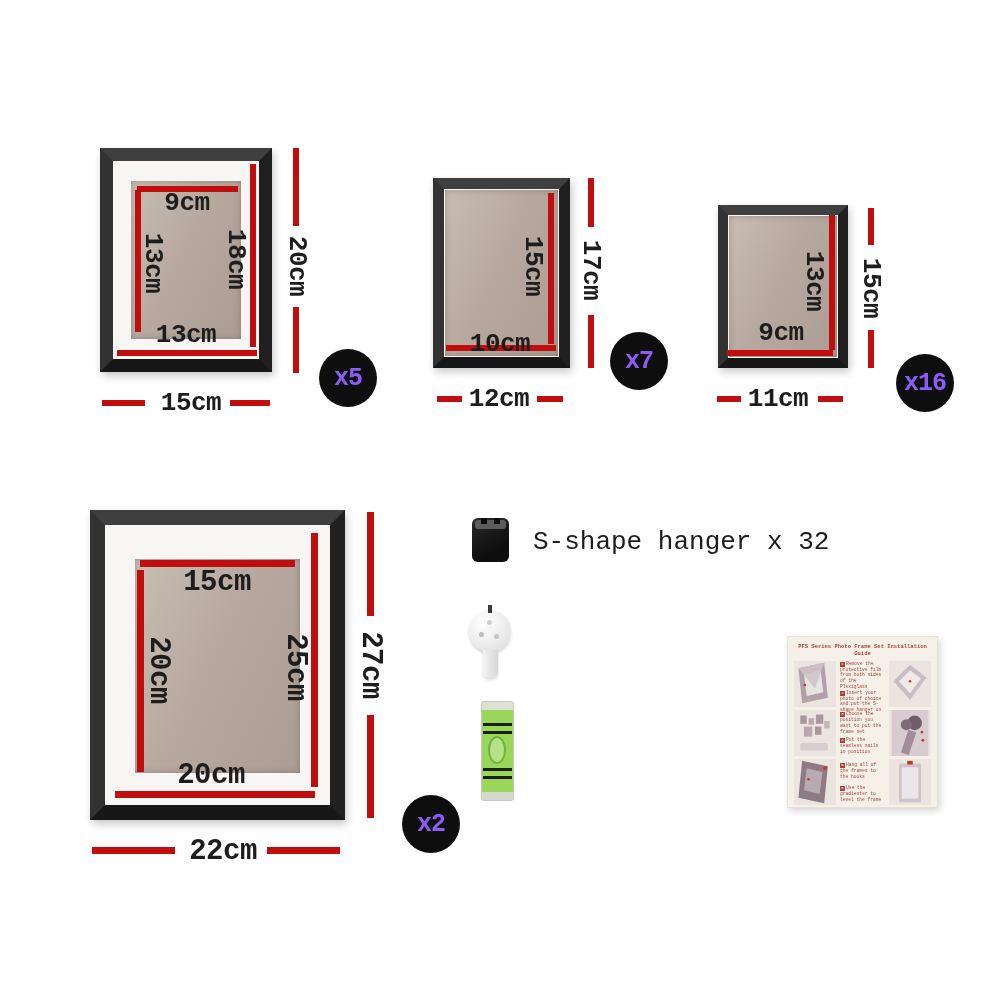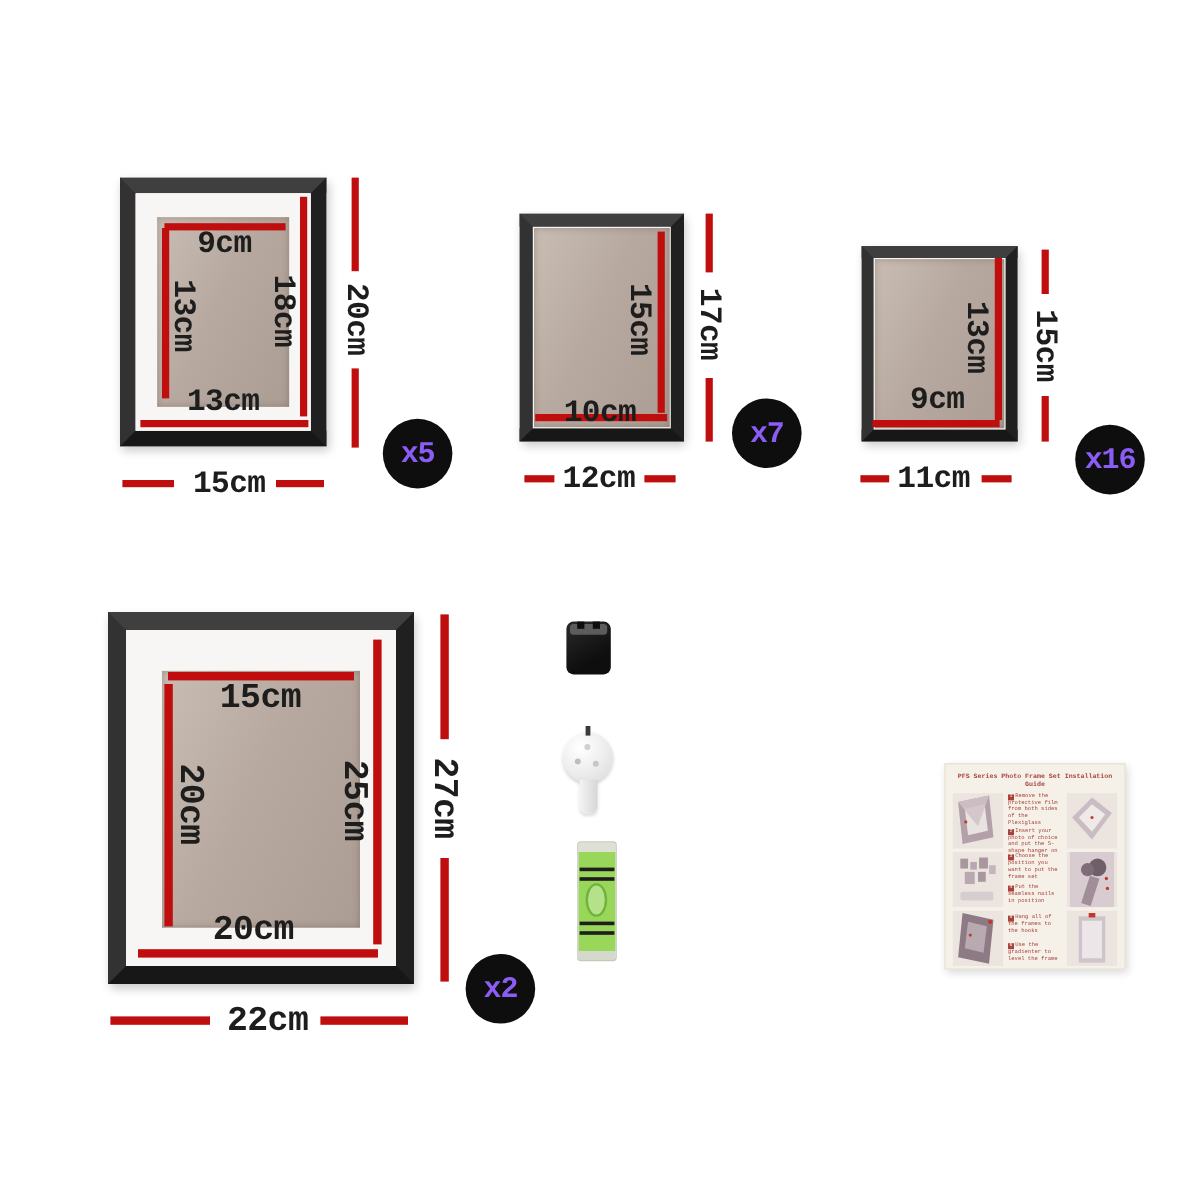--- a/index.html
+++ b/index.html
@@ -138,23 +138,24 @@
   <div class="mh s29" style="left:217px;top:582px;">15cm</div>
   <div class="mv s29" style="left:158px;top:670px;">20cm</div>
   <div class="mv s29" style="left:295px;top:667px;">25cm</div>
   <div class="mh s29" style="left:211px;top:775px;">20cm</div>
   <div class="rl" style="left:367px;top:512px;width:7px;height:104px;"></div>
   <div class="rl" style="left:367px;top:715px;width:7px;height:103px;"></div>
   <div class="mv s29" style="left:370px;top:665px;">27cm</div>
   <div class="rl" style="left:92px;top:847px;width:83px;height:7px;"></div>
   <div class="rl" style="left:267px;top:847px;width:73px;height:7px;"></div>
   <div class="mh s29" style="left:223px;top:851px;">22cm</div>
-  <div class="badge" style="left:388px;top:795px;">x2</div>
+  <div class="badge" style="left:402px;top:795px;">x2</div>
 
   <div class="hanger"></div>
+  <div class="acc-label" style="left:533px;top:527px;">S-shape hanger x 32</div>
 
   <div class="nail-head"></div>
   <div class="nail-stem"></div>
 
   <div class="level"></div>
   <div class="bubble"></div>
 
   <div class="guide">
     <div class="guide-title">PFS Series Photo Frame Set Installation Guide</div>
     <div class="guide-row">

